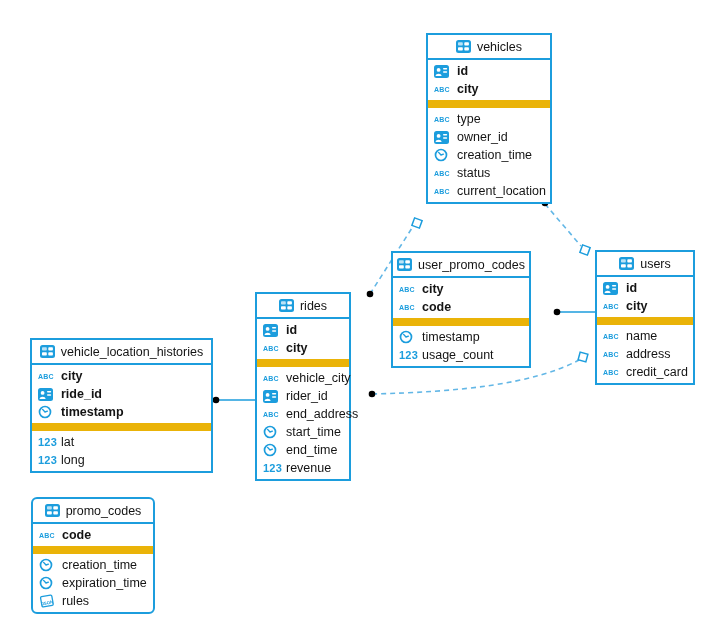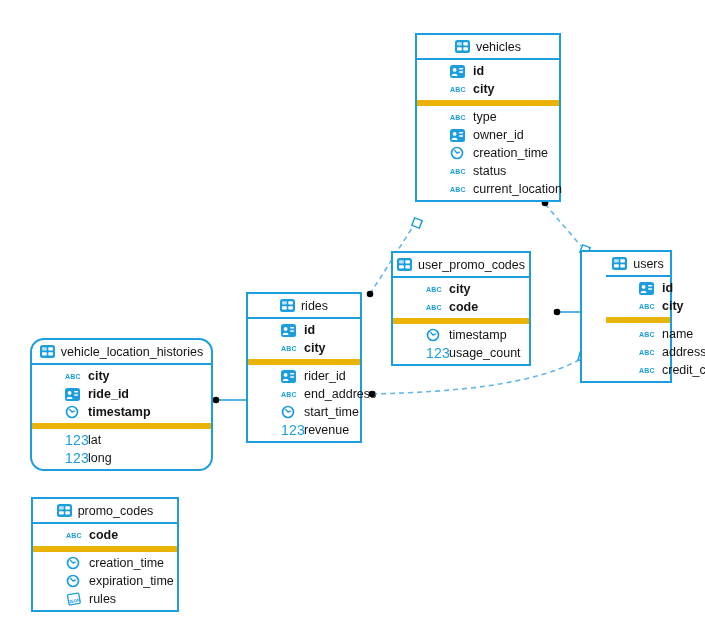--- a/index.html
+++ b/index.html
@@ -18,29 +18,29 @@
   .tbl{
     position:absolute;background:#ffffff;border:2px solid #1c9ddd;
     box-sizing:border-box;color:#141414;
   }
   .hdr{
     height:23px;display:flex;align-items:center;justify-content:center;
     gap:6px;border-bottom:2px solid #1c9ddd;font-size:12.5px;padding:0 6px;
     white-space:nowrap;
   }
   .sec{padding:2px 0;}
-  .cols{border-top:6px solid #eab308;}
+  .cols{border-top:8px solid #eab308;}
   .row{
     display:flex;align-items:center;height:18px;padding:0 6px;gap:5px;
-    font-size:12.5px;white-space:nowrap;margin-left:27px;
+    font-size:12.5px;white-space:nowrap;
   }
   .pk .row .lbl{font-weight:700;}
   .ic{flex:0 0 18px;width:18px;display:flex;align-items:center;justify-content:flex-start;}
   .g-abc{color:#1c9ddd;font-size:7px;font-weight:700;letter-spacing:.2px;line-height:1;}
-  .g-123{color:#1c9ddd;font-size:14px;font-weight:400;letter-spacing:.2px;line-height:1;}
+  .g-123{color:#1c9ddd;font-size:11px;font-weight:700;letter-spacing:.2px;line-height:1;}
   .lbl{line-height:1;}
 </style>
 </head>
 <body>
 
 <div class="canvas">
 
   <svg id="connectors" width="705" height="636" viewBox="0 0 705 636">
 
     <g>
@@ -66,21 +66,21 @@
       <circle class="dot" cx="372" cy="394" r="3.3"></circle>
     </g>
 
     <g>
       <line class="solid" x1="216" y1="400" x2="255" y2="400"></line>
       <circle class="dot" cx="216" cy="400" r="3.3"></circle>
     </g>
   </svg>
 
   <div id="tables">
-      <div class="tbl" style="left: 415px; top: 33px; width: 146px;">
+      <div class="tbl" style="left: 426px; top: 33px; width: 126px;">
         <div class="hdr">
        <span class="ic" style="flex:0 0 15px;width:15px">
             <svg width="15" height="13" viewBox="0 0 15 13">
       <rect x="0" y="0" width="15" height="13" rx="2.5" fill="#1c9ddd"></rect>
       <rect x="2" y="2.2" width="4.8" height="3.4" rx="0.8" fill="#b9e2f6"></rect>
       <rect x="8.3" y="2.2" width="4.6" height="3.4" rx="0.8" fill="#ffffff"></rect>
       <rect x="2" y="7.2" width="4.8" height="3.4" rx="0.8" fill="#ffffff"></rect>
       <rect x="8.3" y="7.2" width="4.6" height="3.4" rx="0.8" fill="#ffffff"></rect>
             </svg>
           </span>
@@ -186,21 +186,21 @@
     <span class="lbl">timestamp</span>
           </div>
           <div class="row">
     <span class="ic">
               <span class="g-123">123</span>
             </span>
     <span class="lbl">usage_count</span>
           </div>
      </div>
       </div>
-      <div class="tbl" style="left: 580px; top: 250px; width: 92px; padding-left: 24px;">
+      <div class="tbl" style="left: 595px; top: 250px; width: 100px;">
         <div class="hdr">
        <span class="ic" style="flex:0 0 15px;width:15px">
             <svg width="15" height="13" viewBox="0 0 15 13">
       <rect x="0" y="0" width="15" height="13" rx="2.5" fill="#1c9ddd"></rect>
       <rect x="2" y="2.2" width="4.8" height="3.4" rx="0.8" fill="#b9e2f6"></rect>
       <rect x="8.3" y="2.2" width="4.6" height="3.4" rx="0.8" fill="#ffffff"></rect>
       <rect x="2" y="7.2" width="4.8" height="3.4" rx="0.8" fill="#ffffff"></rect>
       <rect x="8.3" y="7.2" width="4.6" height="3.4" rx="0.8" fill="#ffffff"></rect>
             </svg>
           </span>
@@ -240,21 +240,21 @@
     <span class="lbl">address</span>
           </div>
           <div class="row">
     <span class="ic">
               <span class="g-abc">ABC</span>
             </span>
     <span class="lbl">credit_card</span>
           </div>
      </div>
       </div>
-      <div class="tbl" style="left: 246px; top: 292px; width: 116px;">
+      <div class="tbl" style="left: 255px; top: 292px; width: 96px;">
         <div class="hdr">
        <span class="ic" style="flex:0 0 15px;width:15px">
             <svg width="15" height="13" viewBox="0 0 15 13">
       <rect x="0" y="0" width="15" height="13" rx="2.5" fill="#1c9ddd"></rect>
       <rect x="2" y="2.2" width="4.8" height="3.4" rx="0.8" fill="#b9e2f6"></rect>
       <rect x="8.3" y="2.2" width="4.6" height="3.4" rx="0.8" fill="#ffffff"></rect>
       <rect x="2" y="7.2" width="4.8" height="3.4" rx="0.8" fill="#ffffff"></rect>
       <rect x="8.3" y="7.2" width="4.6" height="3.4" rx="0.8" fill="#ffffff"></rect>
             </svg>
           </span>
@@ -274,20 +274,26 @@
     <span class="lbl">id</span>
           </div>
           <div class="row">
     <span class="ic">
               <span class="g-abc">ABC</span>
             </span>
     <span class="lbl">city</span>
           </div>
      </div>
      <div class="sec cols">
+       <div class="row">
+    <span class="ic">
+              <span class="g-abc">ABC</span>
+            </span>
+    <span class="lbl">vehicle_city</span>
+          </div>
           <div class="row">
     <span class="ic">
               <svg width="15" height="13" viewBox="0 0 15 13">
       <rect x="0" y="0" width="15" height="13" rx="2.5" fill="#1c9ddd"></rect>
       <circle cx="4.6" cy="4.9" r="1.9" fill="#ffffff"></circle>
       <path d="M1.6 11 C1.6 7.9 7.6 7.9 7.6 11 Z" fill="#ffffff"></path>
       <rect x="9" y="3" width="4.2" height="1.5" rx="0.7" fill="#ffffff"></rect>
       <rect x="9" y="6.2" width="4.2" height="1.5" rx="0.7" fill="#ffffff"></rect>
               </svg>
             </span>
@@ -303,27 +309,36 @@
     <span class="ic">
               <svg width="14" height="14" viewBox="0 0 14 14">
       <circle cx="7" cy="7" r="5.5" fill="#ffffff" stroke="#1c9ddd" stroke-width="1.7"></circle>
       <path d="M7 7 L4.6 4.4 M7 7 L9.4 6.2" stroke="#1c9ddd" stroke-width="1.4" stroke-linecap="round" fill="none"></path>
               </svg>
             </span>
     <span class="lbl">start_time</span>
           </div>
           <div class="row">
     <span class="ic">
+              <svg width="14" height="14" viewBox="0 0 14 14">
+      <circle cx="7" cy="7" r="5.5" fill="#ffffff" stroke="#1c9ddd" stroke-width="1.7"></circle>
+      <path d="M7 7 L4.6 4.4 M7 7 L9.4 6.2" stroke="#1c9ddd" stroke-width="1.4" stroke-linecap="round" fill="none"></path>
+              </svg>
+            </span>
+    <span class="lbl">end_time</span>
+          </div>
+          <div class="row">
+    <span class="ic">
               <span class="g-123">123</span>
             </span>
     <span class="lbl">revenue</span>
           </div>
      </div>
       </div>
-      <div class="tbl" style="left: 30px; top: 338px; width: 183px; border-radius: 14px;">
+      <div class="tbl" style="left: 30px; top: 338px; width: 183px;">
         <div class="hdr">
        <span class="ic" style="flex:0 0 15px;width:15px">
             <svg width="15" height="13" viewBox="0 0 15 13">
       <rect x="0" y="0" width="15" height="13" rx="2.5" fill="#1c9ddd"></rect>
       <rect x="2" y="2.2" width="4.8" height="3.4" rx="0.8" fill="#b9e2f6"></rect>
       <rect x="8.3" y="2.2" width="4.6" height="3.4" rx="0.8" fill="#ffffff"></rect>
       <rect x="2" y="7.2" width="4.8" height="3.4" rx="0.8" fill="#ffffff"></rect>
       <rect x="8.3" y="7.2" width="4.6" height="3.4" rx="0.8" fill="#ffffff"></rect>
             </svg>
           </span>
@@ -366,21 +381,21 @@
     <span class="lbl">lat</span>
           </div>
           <div class="row">
     <span class="ic">
               <span class="g-123">123</span>
             </span>
     <span class="lbl">long</span>
           </div>
      </div>
       </div>
-      <div class="tbl" style="left: 31px; top: 497px; width: 148px;">
+      <div class="tbl" style="left: 31px; top: 497px; width: 124px; border-radius: 6px;">
         <div class="hdr">
        <span class="ic" style="flex:0 0 15px;width:15px">
             <svg width="15" height="13" viewBox="0 0 15 13">
       <rect x="0" y="0" width="15" height="13" rx="2.5" fill="#1c9ddd"></rect>
       <rect x="2" y="2.2" width="4.8" height="3.4" rx="0.8" fill="#b9e2f6"></rect>
       <rect x="8.3" y="2.2" width="4.6" height="3.4" rx="0.8" fill="#ffffff"></rect>
       <rect x="2" y="7.2" width="4.8" height="3.4" rx="0.8" fill="#ffffff"></rect>
       <rect x="8.3" y="7.2" width="4.6" height="3.4" rx="0.8" fill="#ffffff"></rect>
             </svg>
           </span>

